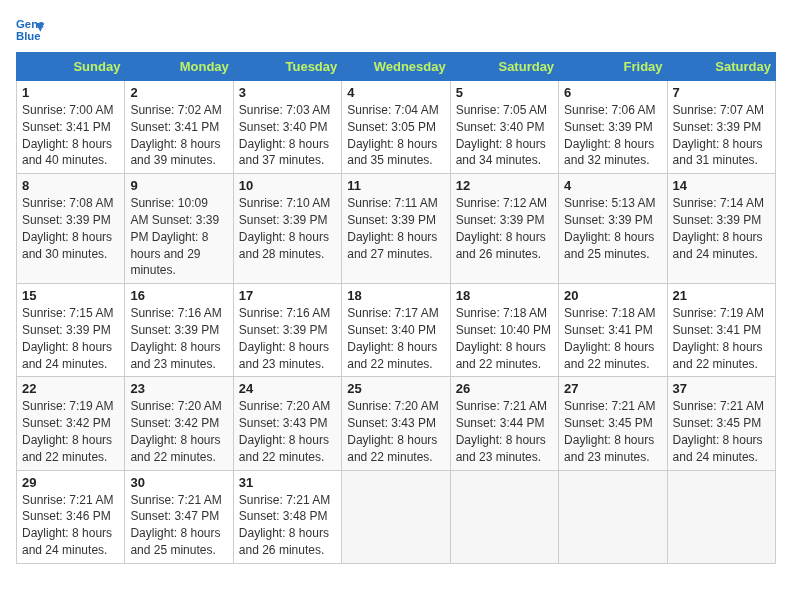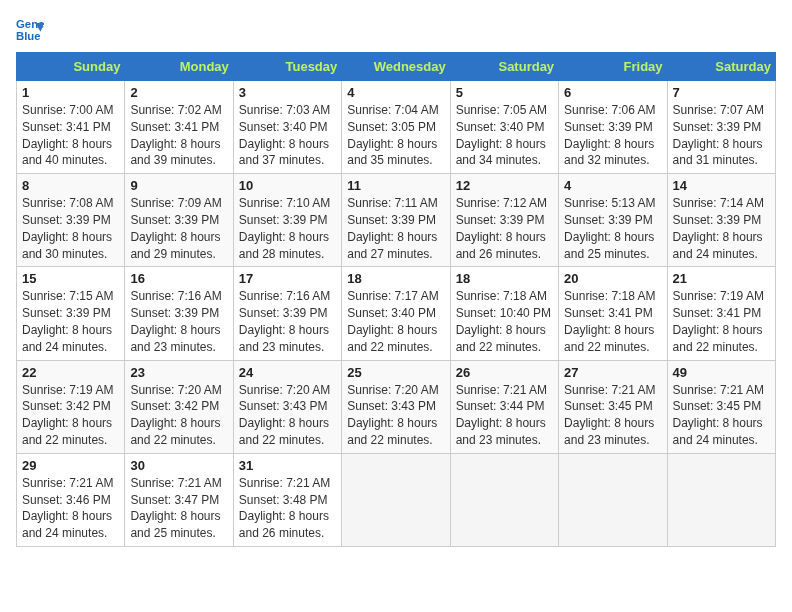--- a/index.html
+++ b/index.html
@@ -164,21 +164,21 @@
       <tr>
         <td>
           <span class="day-num">8</span>
           <div class="day-info">Sunrise: 7:08 AM
 Sunset: 3:39 PM
 Daylight: 8 hours
 and 30 minutes.</div>
         </td>
         <td>
           <span class="day-num">9</span>
-          <div class="day-info">Sunrise: 7:09 AM
+          <div class="day-info">Sunrise: 10:09 AM
 Sunset: 3:39 PM
 Daylight: 8 hours
 and 29 minutes.</div>
         </td>
         <td>
           <span class="day-num">10</span>
           <div class="day-info">Sunrise: 7:10 AM
 Sunset: 3:39 PM
 Daylight: 8 hours
 and 28 minutes.</div>
@@ -300,21 +300,21 @@
 and 23 minutes.</div>
         </td>
         <td>
           <span class="day-num">27</span>
           <div class="day-info">Sunrise: 7:21 AM
 Sunset: 3:45 PM
 Daylight: 8 hours
 and 23 minutes.</div>
         </td>
         <td>
-          <span class="day-num">49</span>
+          <span class="day-num">37</span>
           <div class="day-info">Sunrise: 7:21 AM
 Sunset: 3:45 PM
 Daylight: 8 hours
 and 24 minutes.</div>
         </td>
       </tr>
       <tr>
         <td>
           <span class="day-num">29</span>
           <div class="day-info">Sunrise: 7:21 AM

